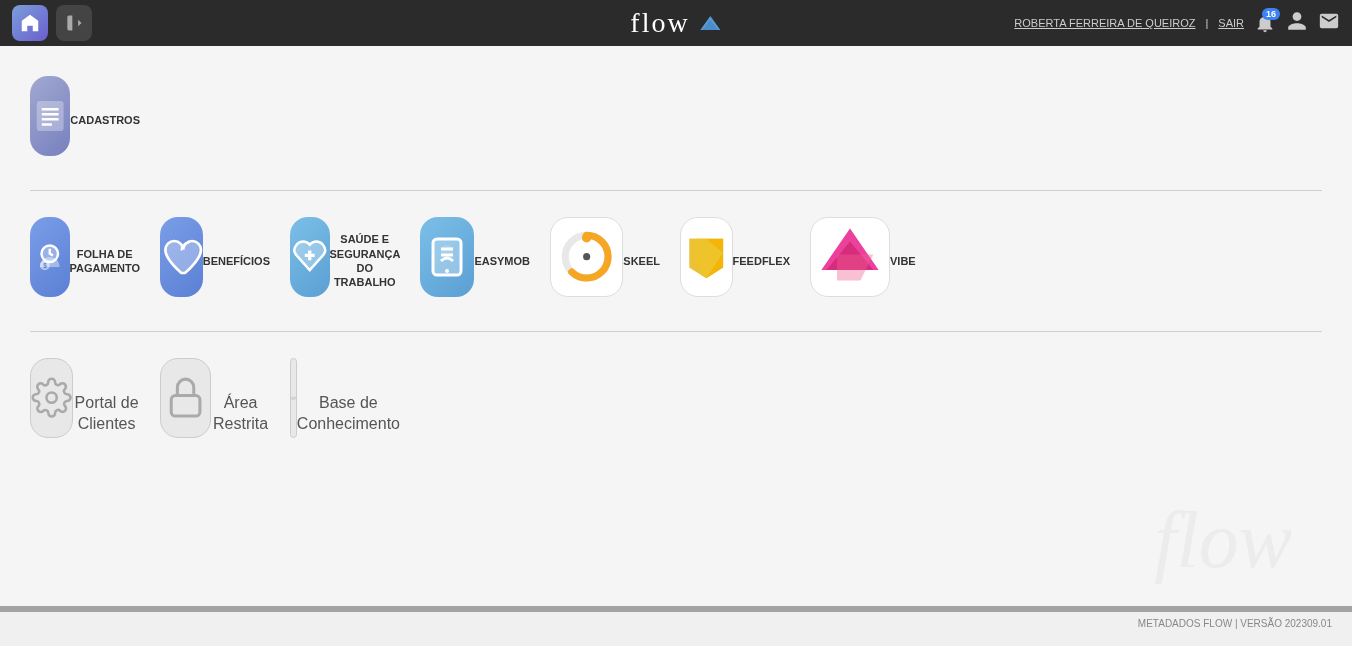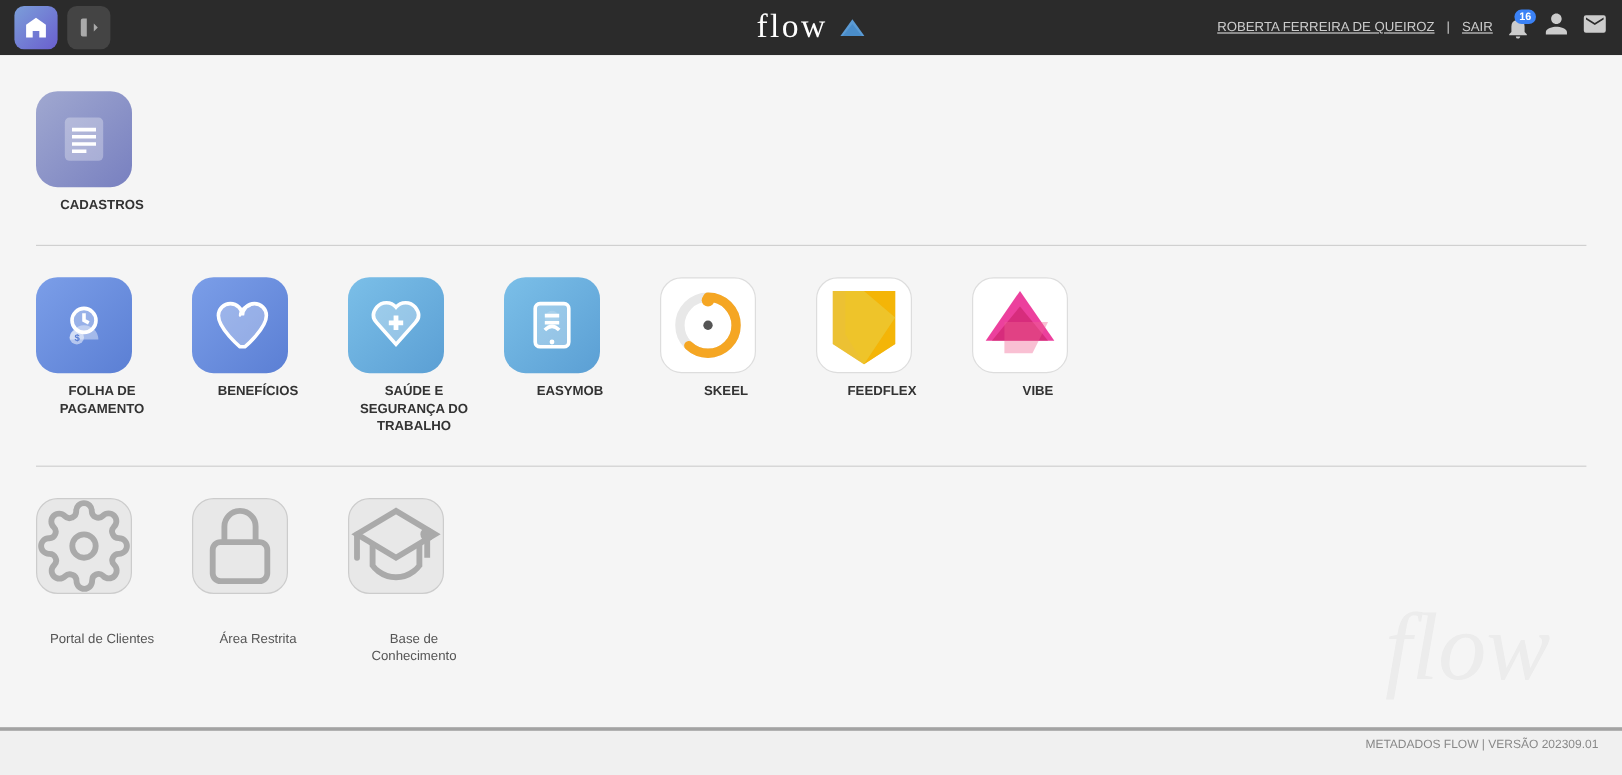--- a/index.html
+++ b/index.html
@@ -125,21 +125,22 @@
     
     .app-section {
       display: flex;
       flex-wrap: wrap;
       gap: 20px;
       padding: 10px 0;
     }
 
     .app-item {
       display: flex;
-      flex-direction: column;
+      flex-direction: row;
+      align-items: center;
       cursor: pointer;
       width: 110px;
     }
     .app-icon {
       width: 80px;
       height: 80px;
       border-radius: 18px;
       display: flex;
       align-items: center;
       justify-content: center;
@@ -149,21 +150,21 @@
     }
     .app-label {
       font-size: 11px;
       color: #333;
       text-align: center;
       font-weight: 600;
       line-height: 1.3;
       text-transform: uppercase;
     }
     .app-label-normal {
-      font-size: 11px;
+      font-size: 16px;
       color: #555;
       text-align: center;
       line-height: 1.3;
       margin-top: 23px;
     }
 
     
     .icon-cadastros {
       background: linear-gradient(135deg, #a0a8d0, #7880c0);
     }
@@ -227,21 +228,21 @@
       fill: #fff;
     }
 
     
     .footer {
       background: #f0f0f0;
       text-align: right;
       padding: 6px 20px;
       font-size: 10px;
       color: #888;
-      border-top: 3px solid #a3a3a3;
+      border-top: 6px solid #a3a3a3;
     }
 
     
     .watermark {
       position: fixed;
       bottom: 60px;
       right: 60px;
       opacity: 0.08;
       pointer-events: none;
       font-size: 80px;

